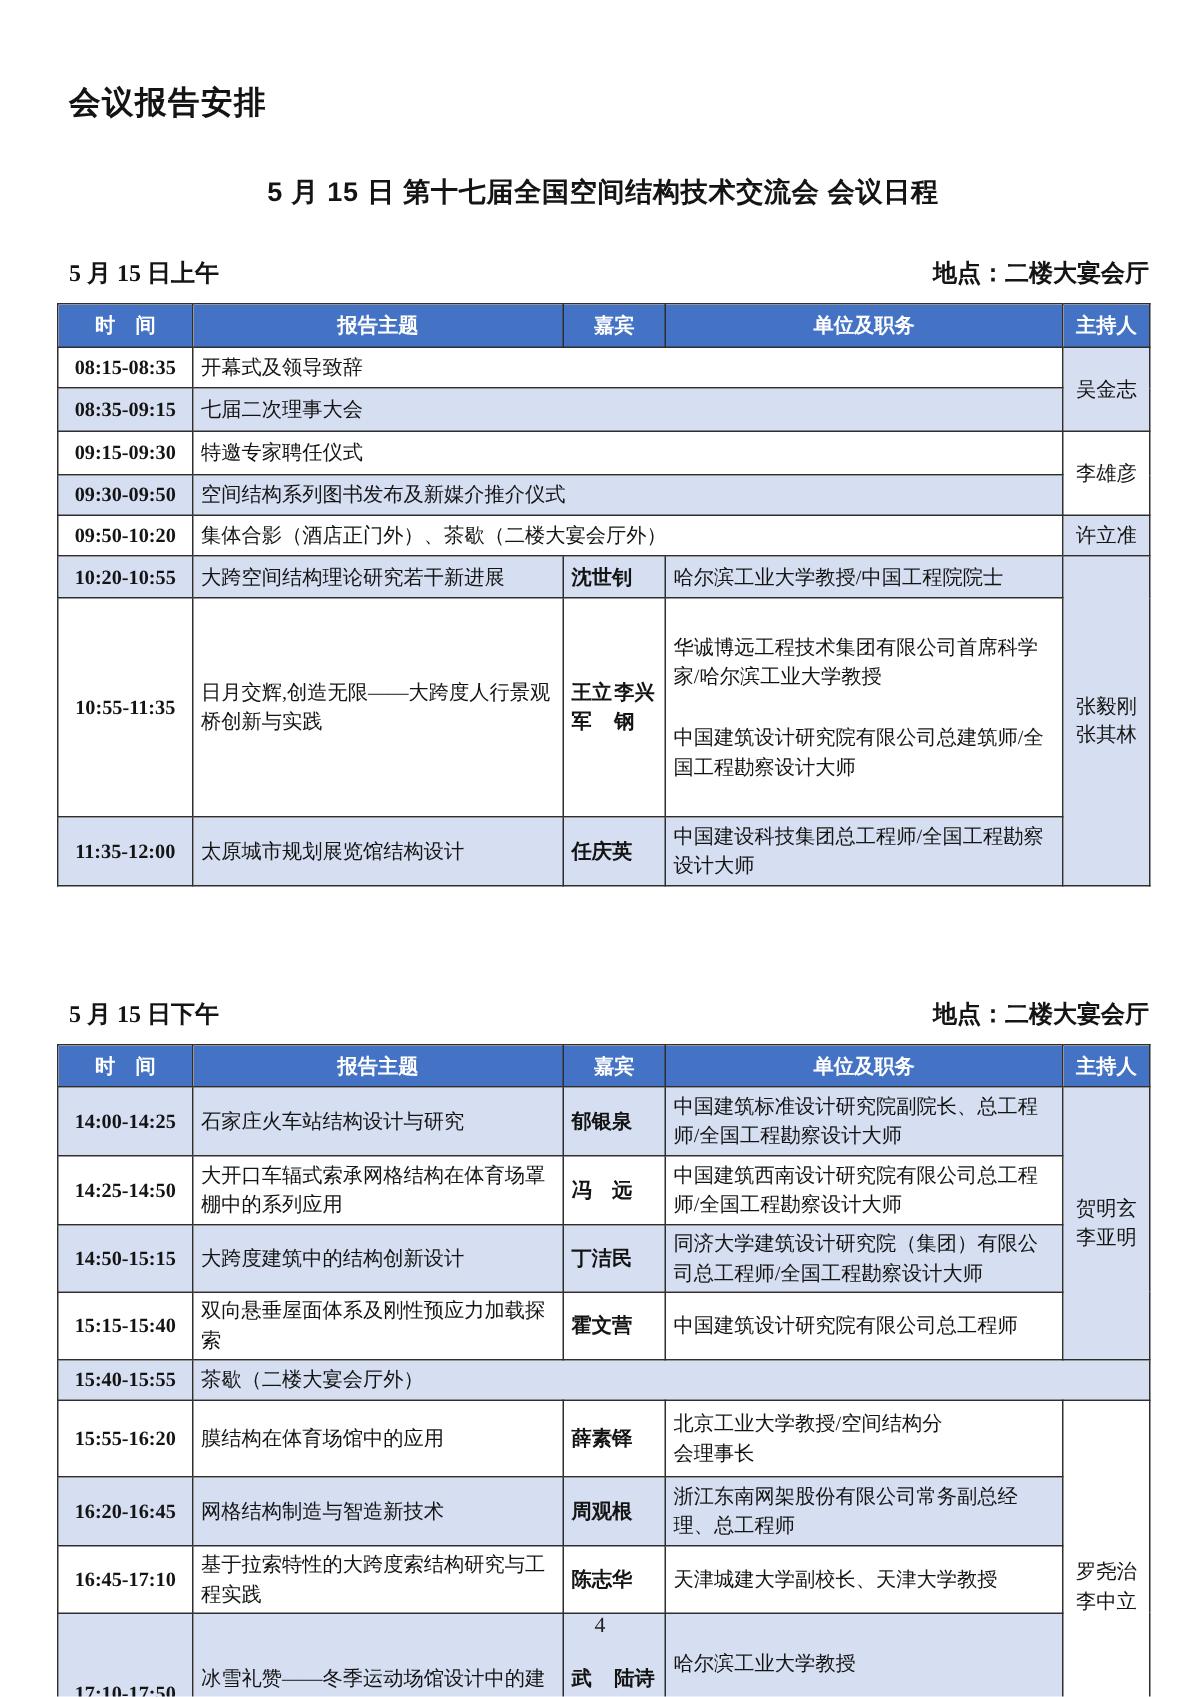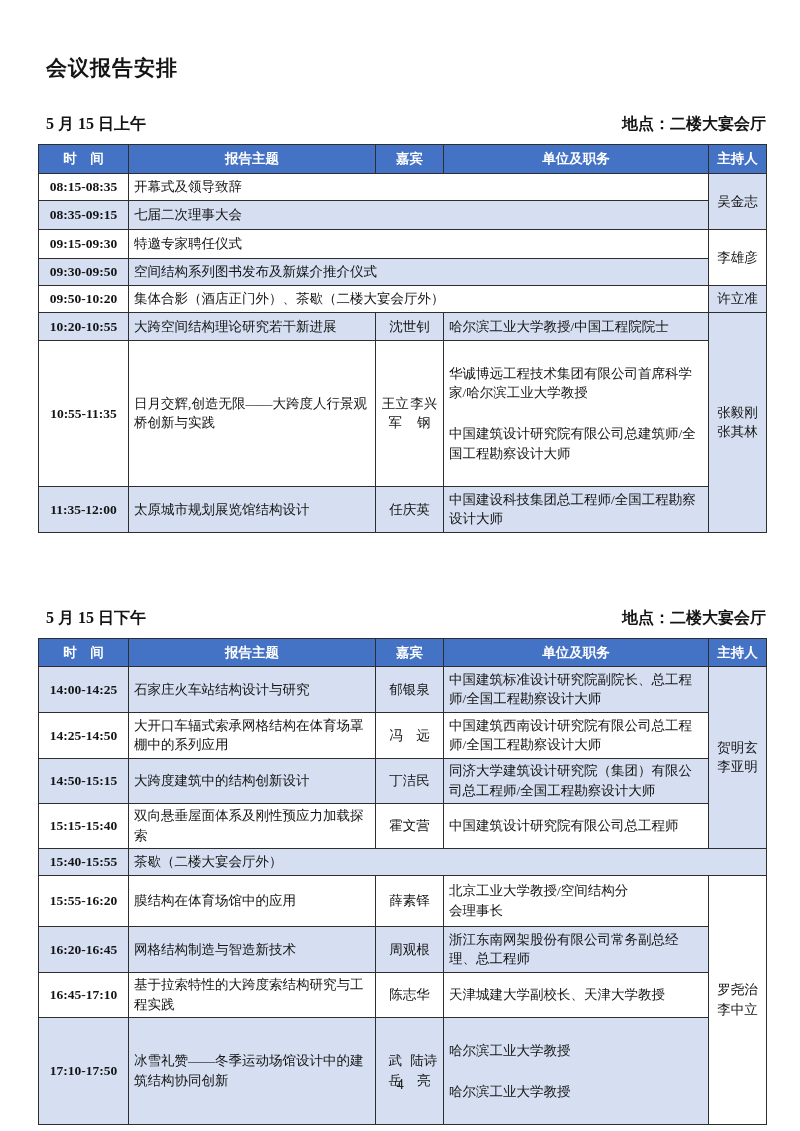--- a/index.html
+++ b/index.html
@@ -43,41 +43,42 @@
     background:var(--header-bg,#4472C4);
     color:var(--header-text,#ffffff);
     font-weight:bold;text-align:center;
     font-size:13.5px;padding:4px 2px;margin-left:34px;
   }
   td.time{
     text-align:center;font-weight:bold;font-size:13px;
     padding:2px 1px;letter-spacing:0;
   }
   td.topic{padding-left:9px;}
-  td.guest{text-align:center;padding:2px 2px;}
+  td.guest{padding:2px 2px;font-weight:bold;}
   td.unit{padding-left:7px;white-space:pre-line;}
   td.mod{text-align:center;padding:2px 2px;}
   tr.alt td{background:var(--row-alt-bg,#D6DFF1);}
   td.moda{background:var(--row-alt-bg,#D6DFF1);}
   td.modw{background:#ffffff;}
   .stack{display:flex;flex-direction:row;justify-content:space-around;height:100%;}
   .stack > div{padding:2px 0;}
   .unitblock > div{margin:1px 0;}
   .page-num{
     position:absolute;left:0;right:0;top:1076px;
     text-align:center;font-size:14.5px;color:#222;
   }
 </style>
 </head>
 <body>
 
 <div class="doc">
 
   <div class="doc-label">会议报告安排</div>
 
+  <div class="main-title">5 月 15 日 第十七届全国空间结构技术交流会 会议日程</div>
 
   <div class="session-head first">
     <span class="left">5 月 15 日上午</span>
     <span class="right">地点：二楼大宴会厅</span>
   </div>
 
   <table class="schedule">
     <colgroup>
         <col style="width:90px">
         <col style="width:247px">

